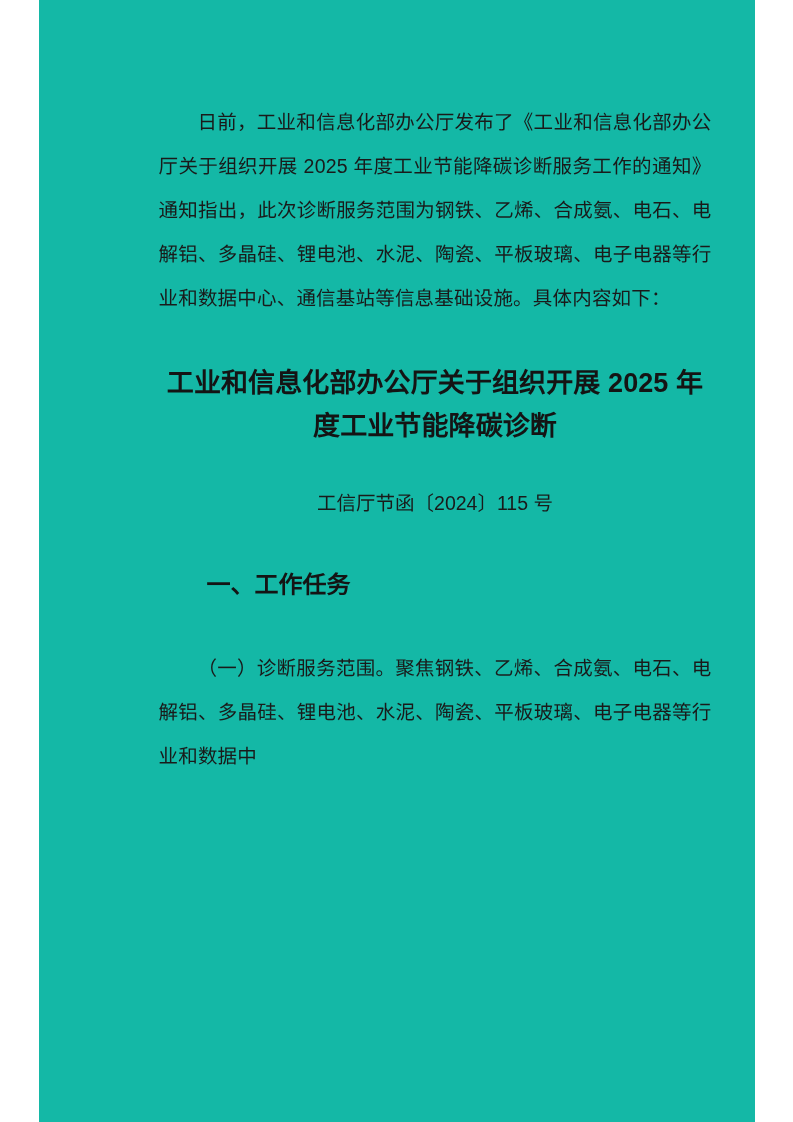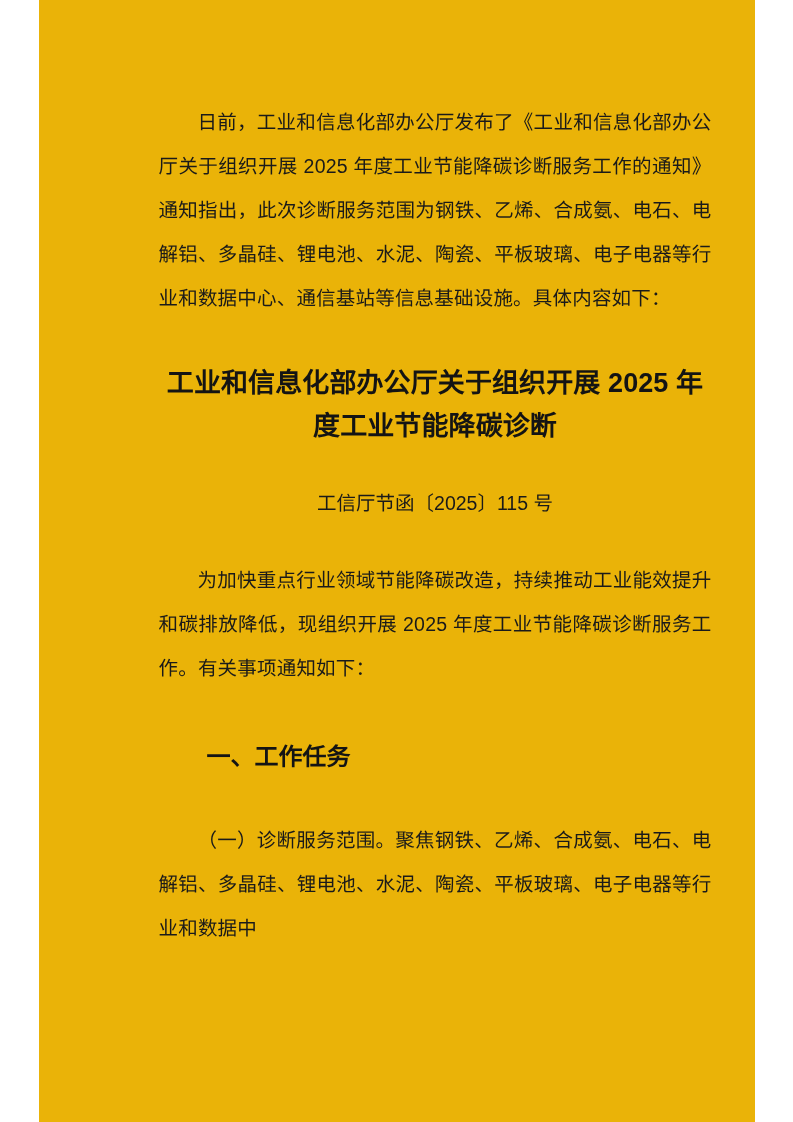--- a/index.html
+++ b/index.html
@@ -11,21 +11,21 @@
   body {
     font-family: "Liberation Sans", "DejaVu Sans", sans-serif;
     color: #1a1a1a;
     -webkit-font-smoothing: antialiased;
   }
   .page {
     position: relative;
     width: 716px;
     height: 1122px;
     margin: 0 auto;
-    background: #eab308;
+    background: #14b8a6;
     overflow: hidden;
     box-sizing: border-box;
   }
   .content {
     position: absolute;
     left: 120px;
     top: 0;
     width: 553px;
   }
   
@@ -88,23 +88,22 @@
 
 <div class="page">
   <div class="content">
 
     <p class="para indent block-intro">日前，工业和信息化部办公厅发布了《工业和信息化部办公厅关于组织开展 2025 年度工业节能降碳诊断服务工作的通知》通知指出，此次诊断服务范围为钢铁、乙烯、合成氨、电石、电解铝、多晶硅、锂电池、水泥、陶瓷、平板玻璃、电子电器等行业和数据中心、通信基站等信息基础设施。具体内容如下：</p>
 
     <h1 class="doc-title">
       <span class="title-line">工业和信息化部办公厅关于组织开展 2025 年度工业节能降碳诊断</span>
     </h1>
 
-    <p class="doc-number">工信厅节函〔2025〕115 号</p>
+    <p class="doc-number">工信厅节函〔2024〕115 号</p>
 
 
-    <p class="para indent body-para">为加快重点行业领域节能降碳改造，持续推动工业能效提升和碳排放降低，现组织开展 2025 年度工业节能降碳诊断服务工作。有关事项通知如下：</p>
 
     <h2 class="section-heading">一、工作任务</h2>
 
     <p class="para indent sub-para">（一）诊断服务范围。聚焦钢铁、乙烯、合成氨、电石、电解铝、多晶硅、锂电池、水泥、陶瓷、平板玻璃、电子电器等行业和数据中</p>
 
   </div>
 </div>
 
 </body></html>

